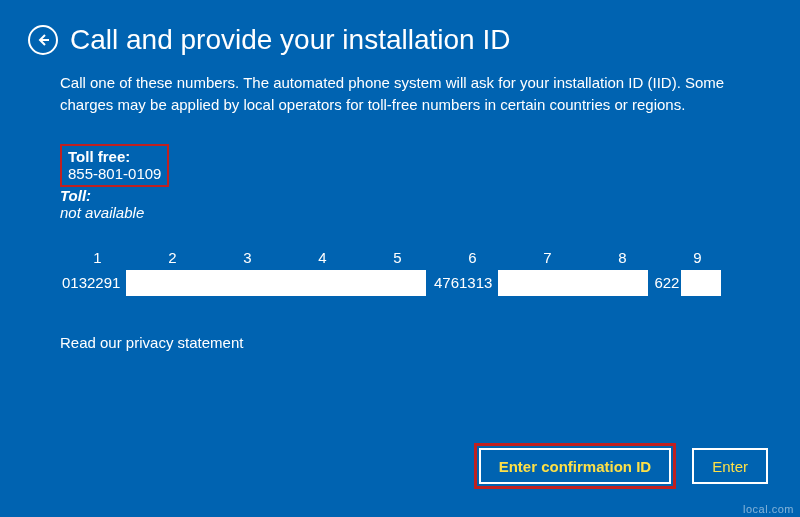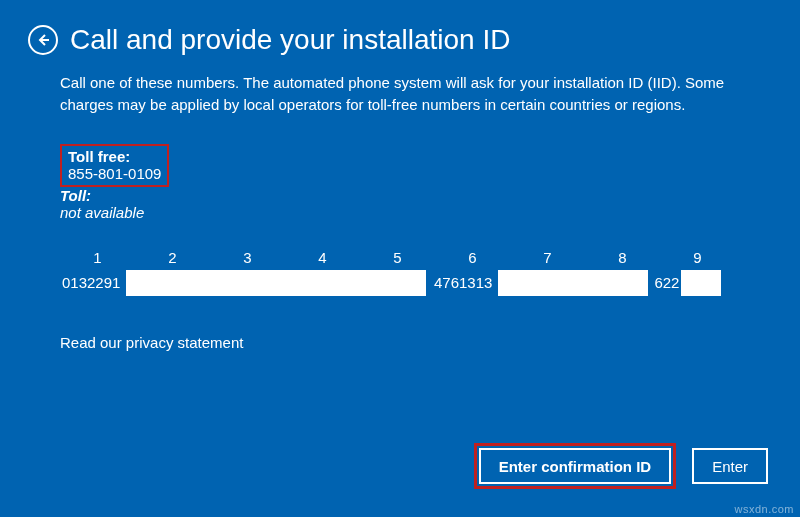--- a/index.html
+++ b/index.html
@@ -91,21 +91,21 @@
     right: 32px;
     display: flex;
     gap: 16px;
     align-items: center;
   }
   .btn {
     height: 36px;
     padding: 0 18px;
     border: 2px solid #ffffff;
     background: transparent;
-    color: #ffffff;
+    color: #fde047;
     font-size: 15px;
     font-family: inherit;
     cursor: pointer;
     display: flex;
     align-items: center;
     justify-content: center;
   }
   .btn-primary-wrap {
     border: 3px solid #c02020;
     padding: 2px;
@@ -174,13 +174,13 @@
   <div class="privacy">Read our privacy statement</div>
 </div>
 
 <div class="buttons">
   <div class="btn-primary-wrap">
     <button class="btn btn-primary">Enter confirmation ID</button>
   </div>
   <button class="btn">Enter</button>
 </div>
 
-<div class="watermark">wsxdn.com</div>
+<div class="watermark">local.com</div>
 
 </body></html>

